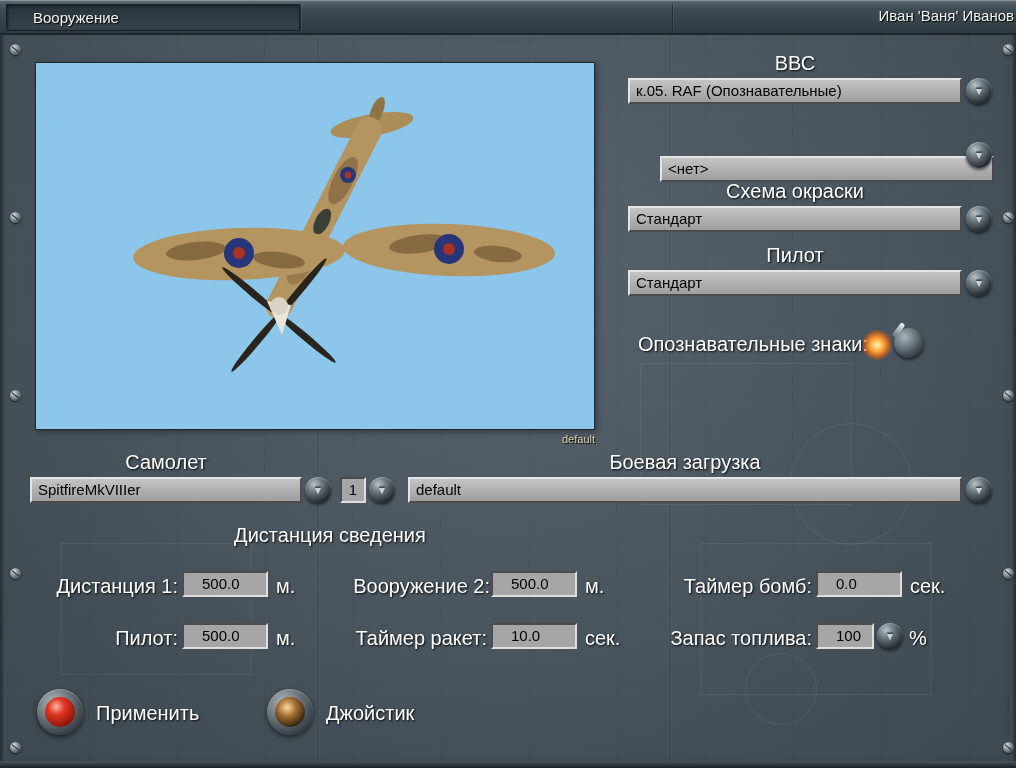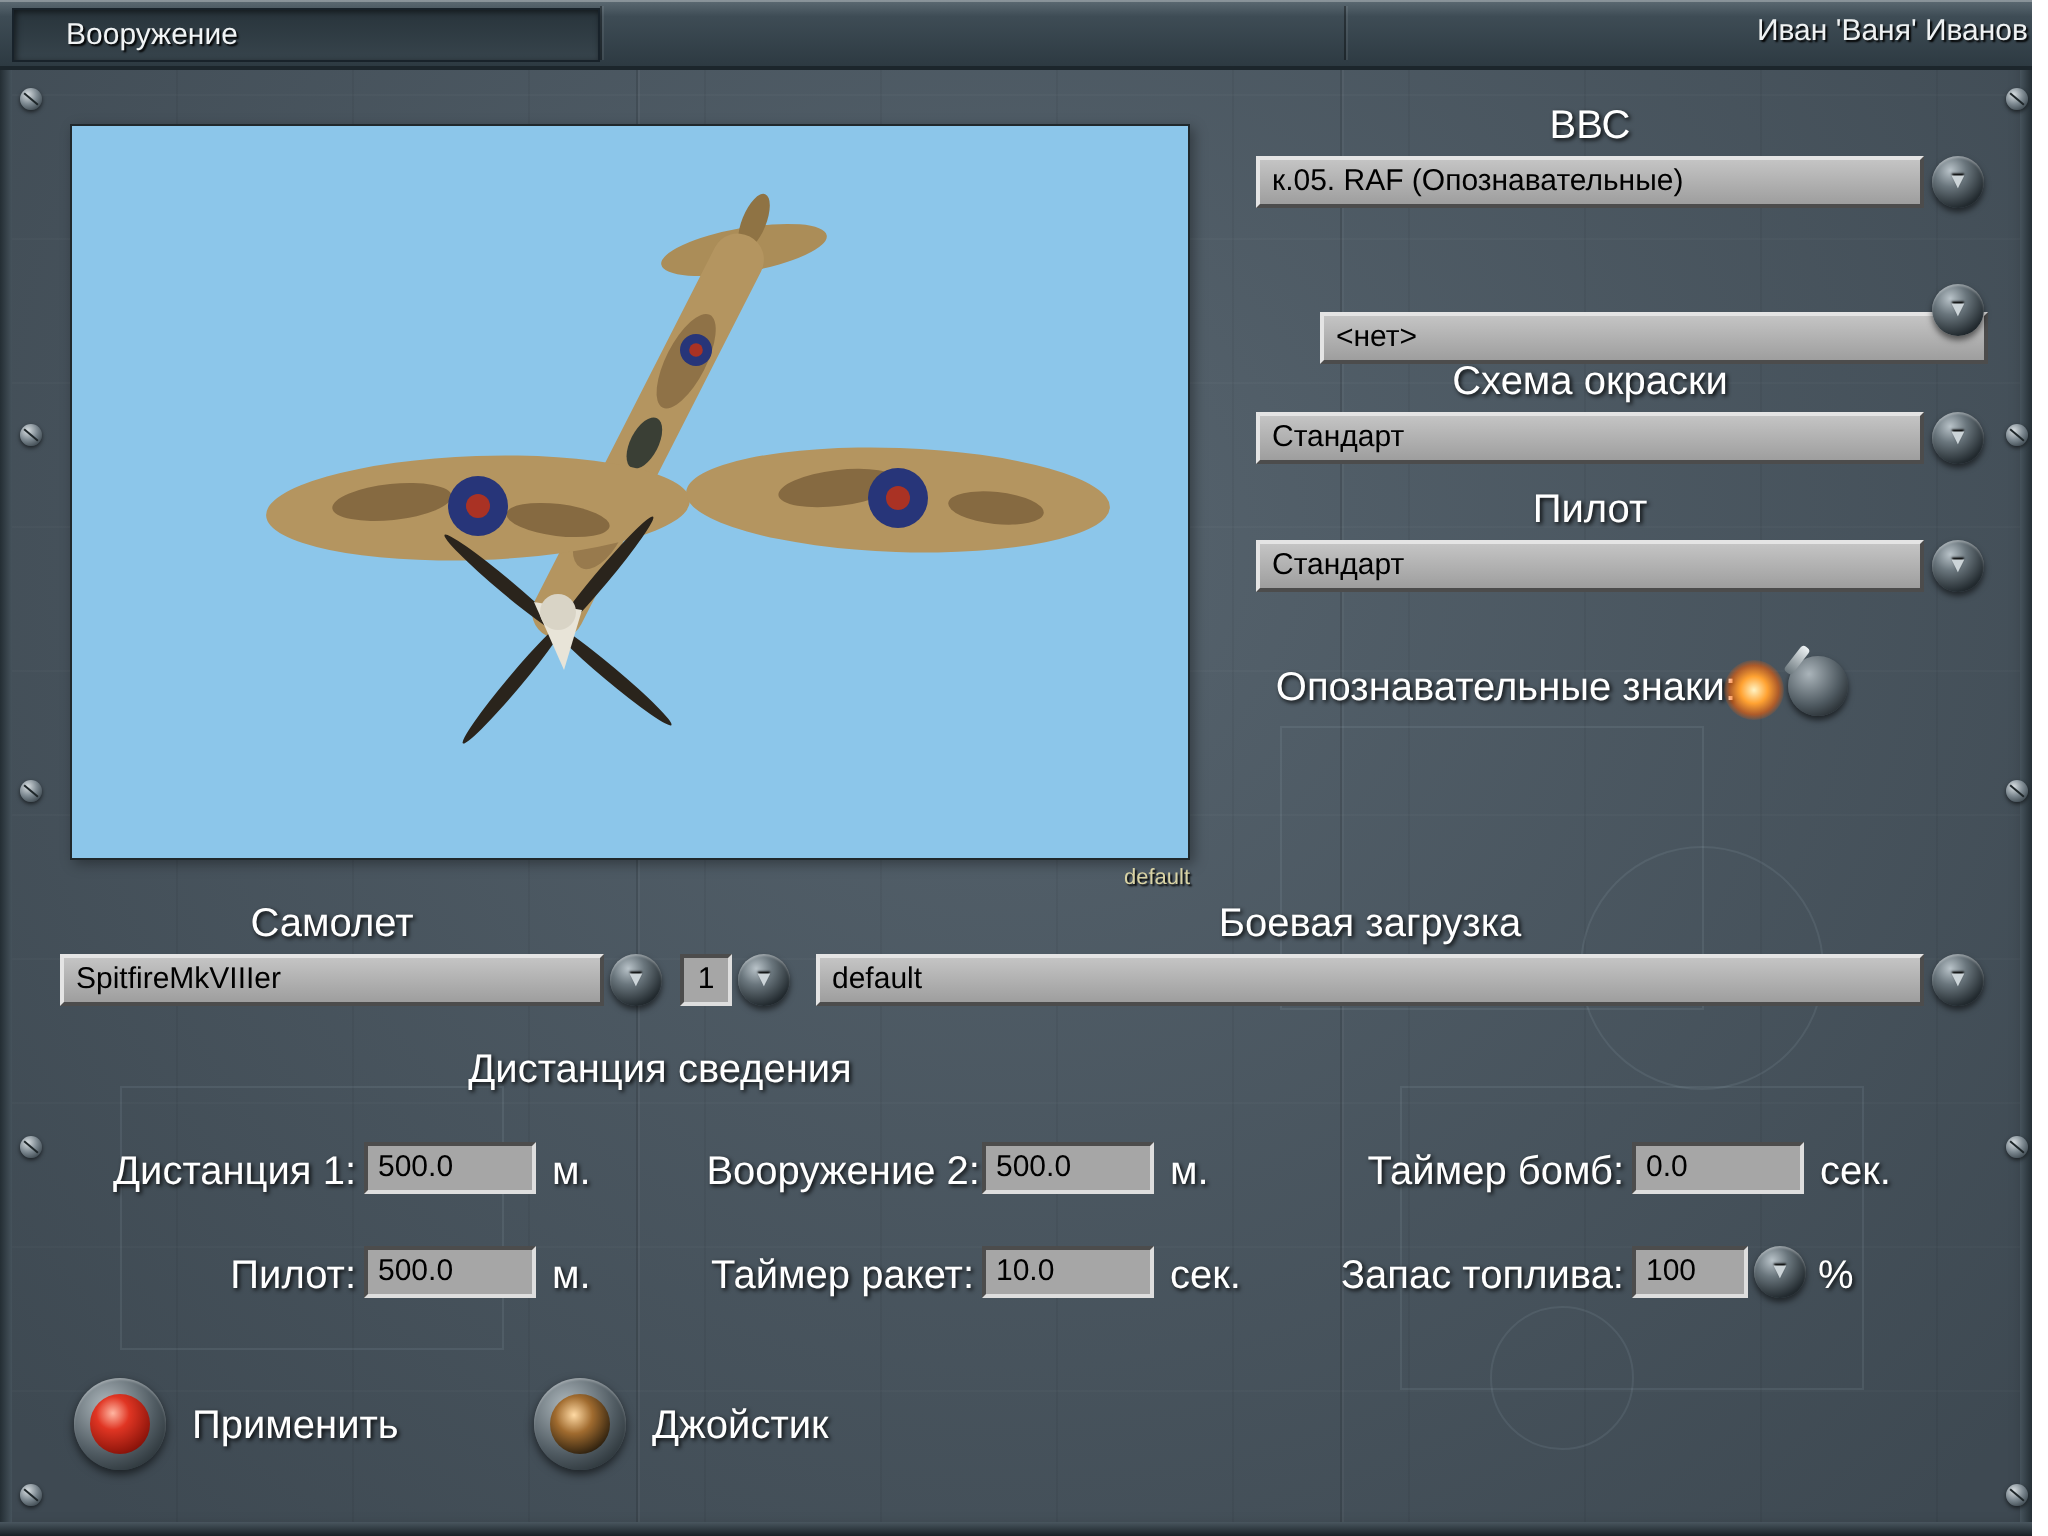--- a/index.html
+++ b/index.html
@@ -39,21 +39,21 @@
   .lbl{position:absolute;color:#ffffff;font-size:20px;text-shadow:1px 1px 2px rgba(0,0,0,.9);white-space:nowrap;}
   .lbl.c{text-align:center;}
   .lbl.r{text-align:right;}
   
   .drop{position:absolute;height:26px;box-sizing:border-box;
     background:linear-gradient(#c4c4c4,#9e9e9e);
     border:2px solid;border-color:#e4e4e4 #4c4c4c #4c4c4c #e4e4e4;
     color:#000;font-size:15px;line-height:22px;padding:0 6px;white-space:nowrap;overflow:hidden;cursor:pointer;}
   .field{position:absolute;height:26px;box-sizing:border-box;background:#a6a6a6;
     border:2px solid;border-color:#4c4c4c #dedede #dedede #4c4c4c;
-    color:#000;font-size:15px;line-height:22px;padding:0 5px;cursor:text;}
+    color:#000;font-size:15px;line-height:22px;padding:0 18px;cursor:text;}
   .field.c{text-align:center;padding:0;}
   .arrow-btn{position:absolute;width:26px;height:26px;border-radius:50%;
     background:radial-gradient(circle at 35% 28%, #b9c3c9 0%, #6a767d 32%, #242c31 74%, #0b0f12 100%);
     box-shadow:0 2px 3px rgba(0,0,0,.55), inset 0 1px 1px rgba(255,255,255,.3);
     display:flex;align-items:center;justify-content:center;cursor:pointer;}
   .arrow-btn span{color:#ccd4d8;font-size:11px;line-height:11px;text-shadow:0 -1px 1px #000;}
   
   #preview{position:absolute;left:35px;top:62px;width:560px;height:368px;border:1px solid #20282c;box-sizing:border-box;background:#8cc6ea;box-shadow:2px 2px 6px rgba(0,0,0,.35);}
   #skinname{position:absolute;left:35px;top:433px;width:560px;text-align:right;font-size:11px;color:#d9d3a4;text-shadow:1px 1px 1px #000;}
   

